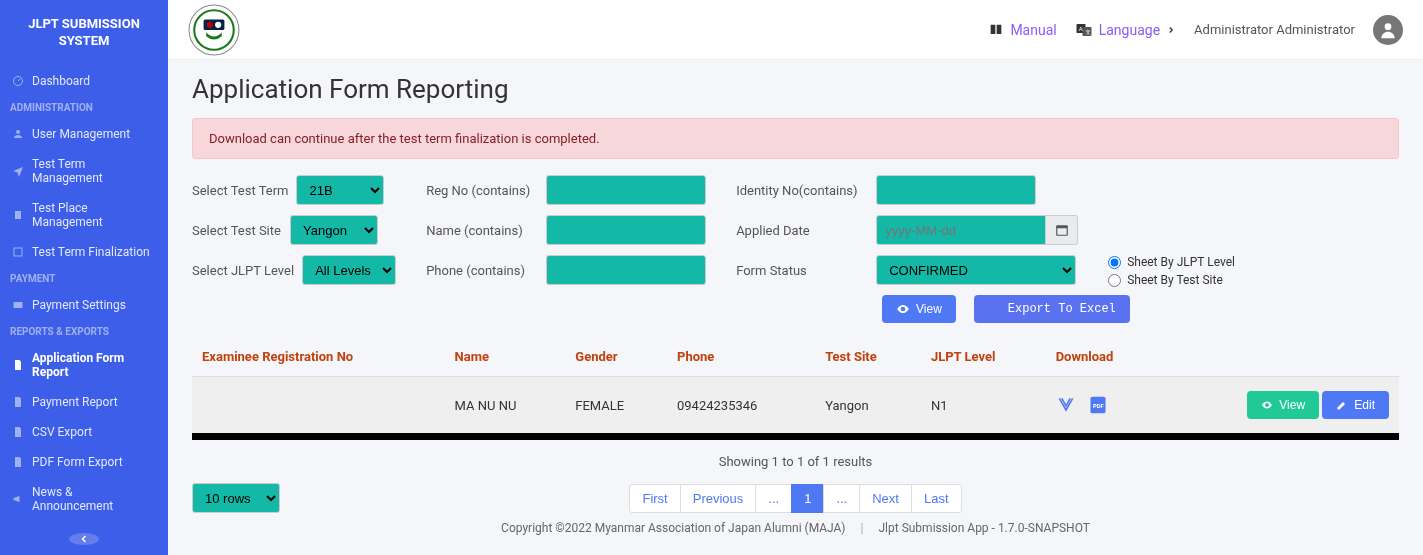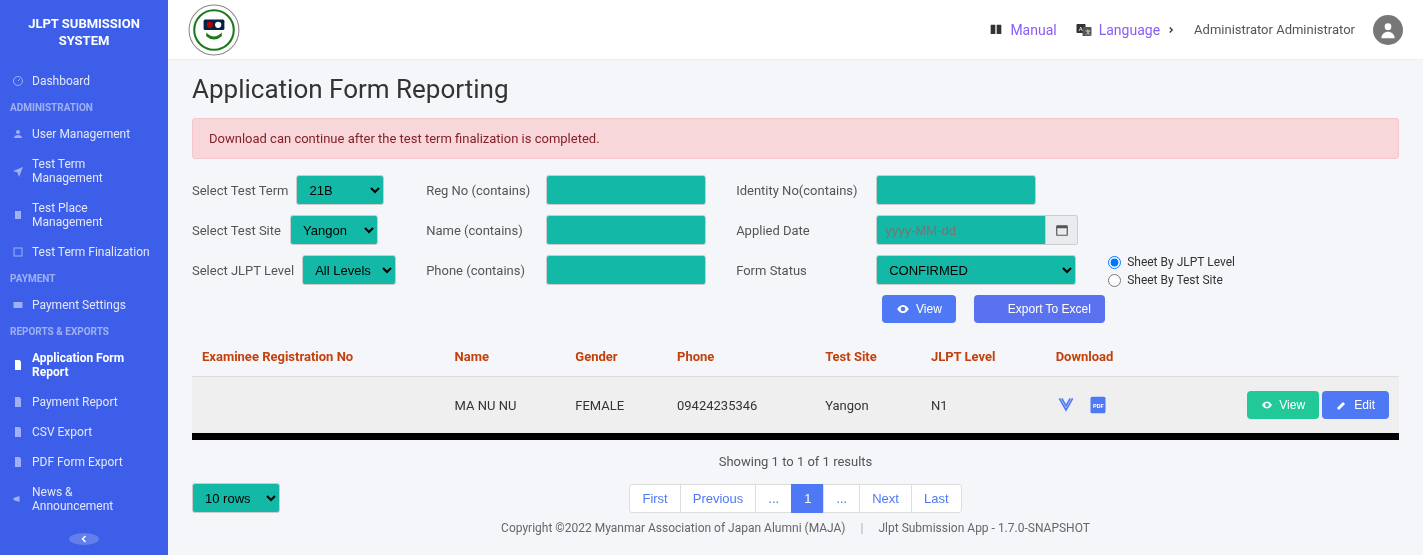--- a/index.html
+++ b/index.html
@@ -32,21 +32,21 @@
 select { min-width: 88px; }
 .input-std { width: 160px; }
 .input-wide { width: 200px; }
 .date-group { display: flex; }
 .date-group input { width: 170px; border-radius: 3px 0 0 3px; }
 .date-btn { width: 32px; height: 30px; border: 1px solid #ccc; border-left: none; border-radius: 0 3px 3px 0; background: #e9ecef; display: flex; align-items: center; justify-content: center; cursor: pointer; }
 .radio-group { display: flex; flex-direction: column; gap: 4px; font-size: 12px; }
 .radio-group label { display: flex; align-items: center; gap: 6px; }
 .btn { display: inline-flex; align-items: center; gap: 6px; padding: 7px 14px; border-radius: 4px; font-size: 12px; border: none; cursor: pointer; color: #fff; }
 .btn-primary { background: #4f79f4; }
-.btn-success { background: #5a72f0; }
+.btn-success { background: #5a72f0; font-family: Liberation Mono, monospace; }
 .btn-teal { background: #20c997; }
 .btn-edit { background: #4f79f4; }
 .table-wrap { margin-top: 14px; }
 table { width: 100%; border-collapse: collapse; }
 thead th { text-align: left; font-size: 13px; font-weight: 700; color: #c2410c; padding: 12px 10px; border-bottom: 1px solid #ddd; }
 tbody td { padding: 14px 10px; font-size: 13px; background: #efefef; border-bottom: 7px solid #000000; }
 .dl-icons { display: flex; gap: 12px; }
 .results-text { text-align: center; font-size: 13px; color: #555; margin: 14px 0; }
 .footer-controls { display: flex; align-items: center; }
 .rows-select { height: 30px; }

